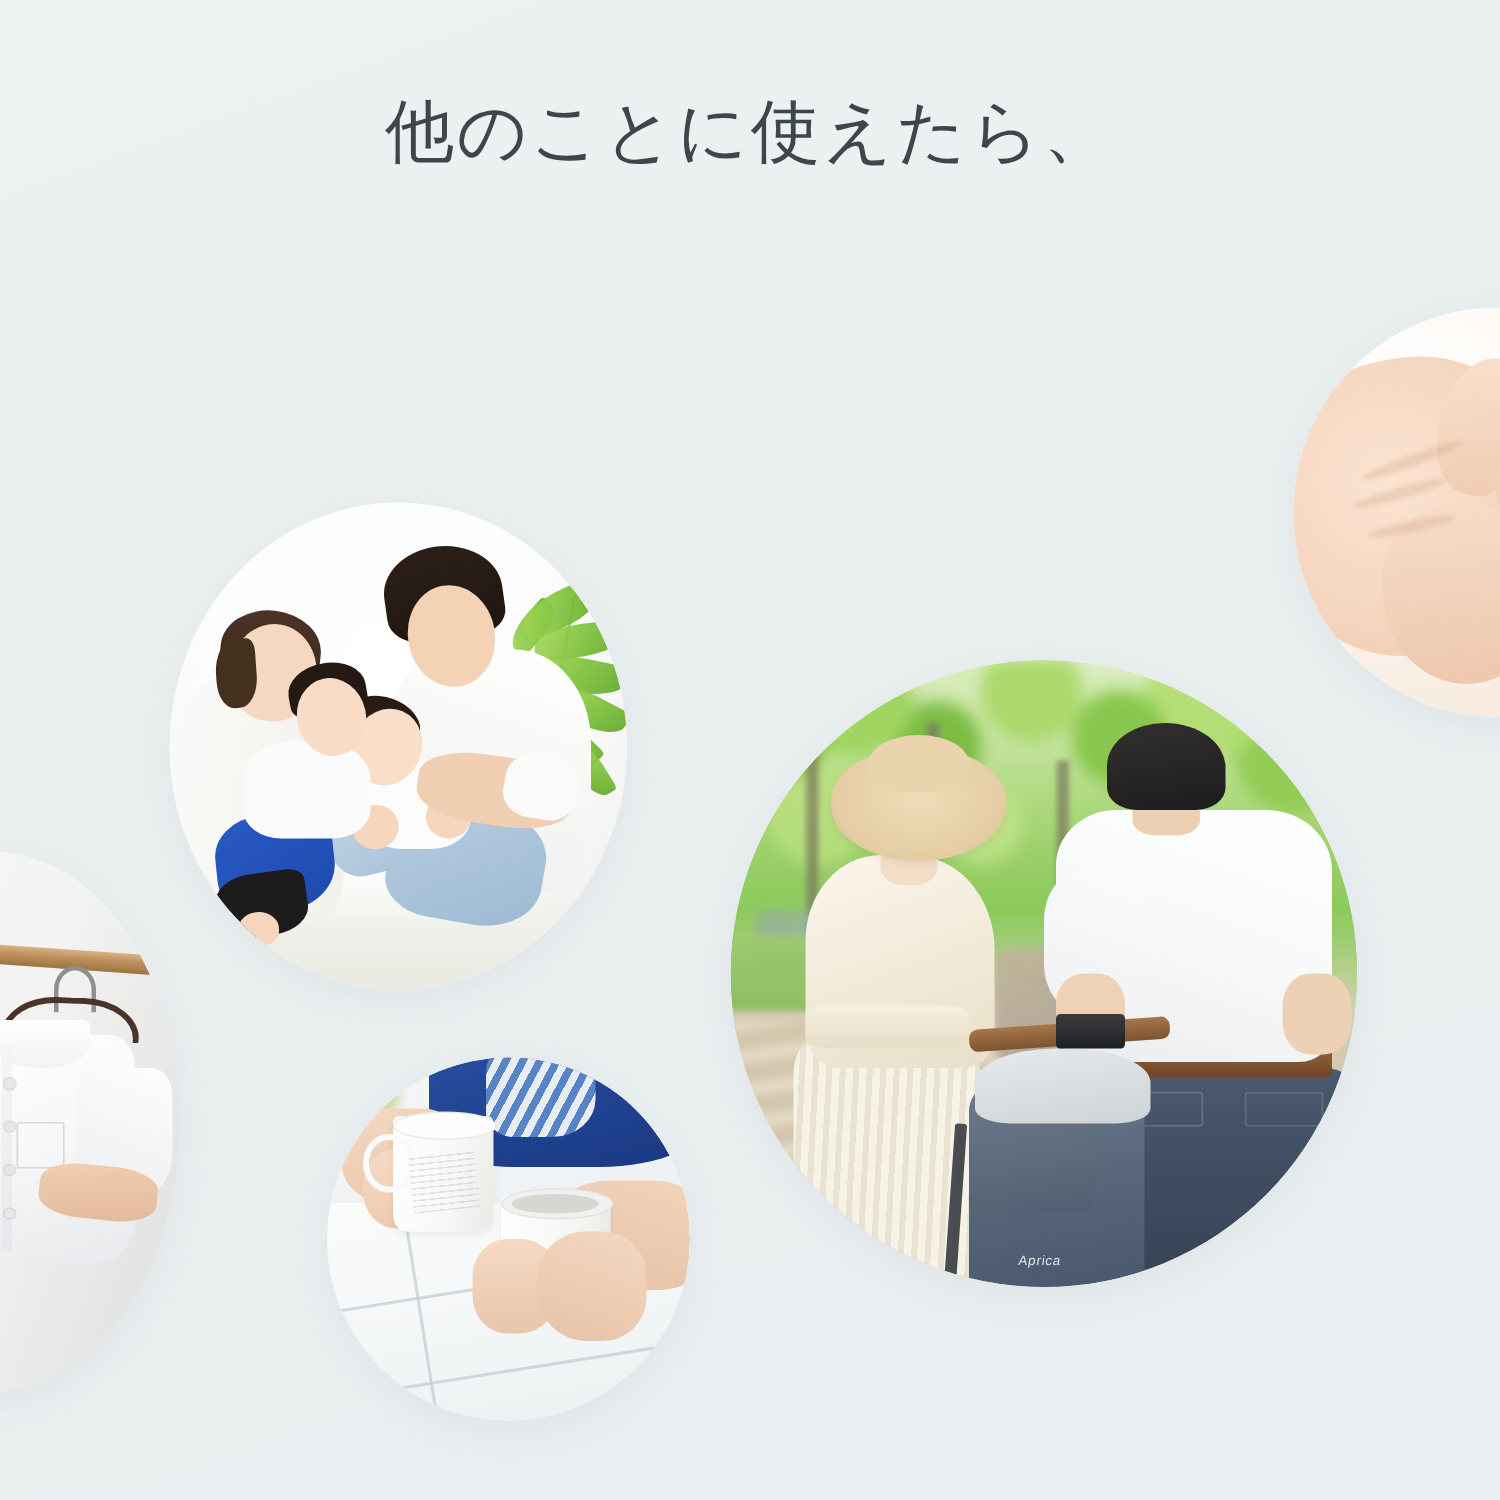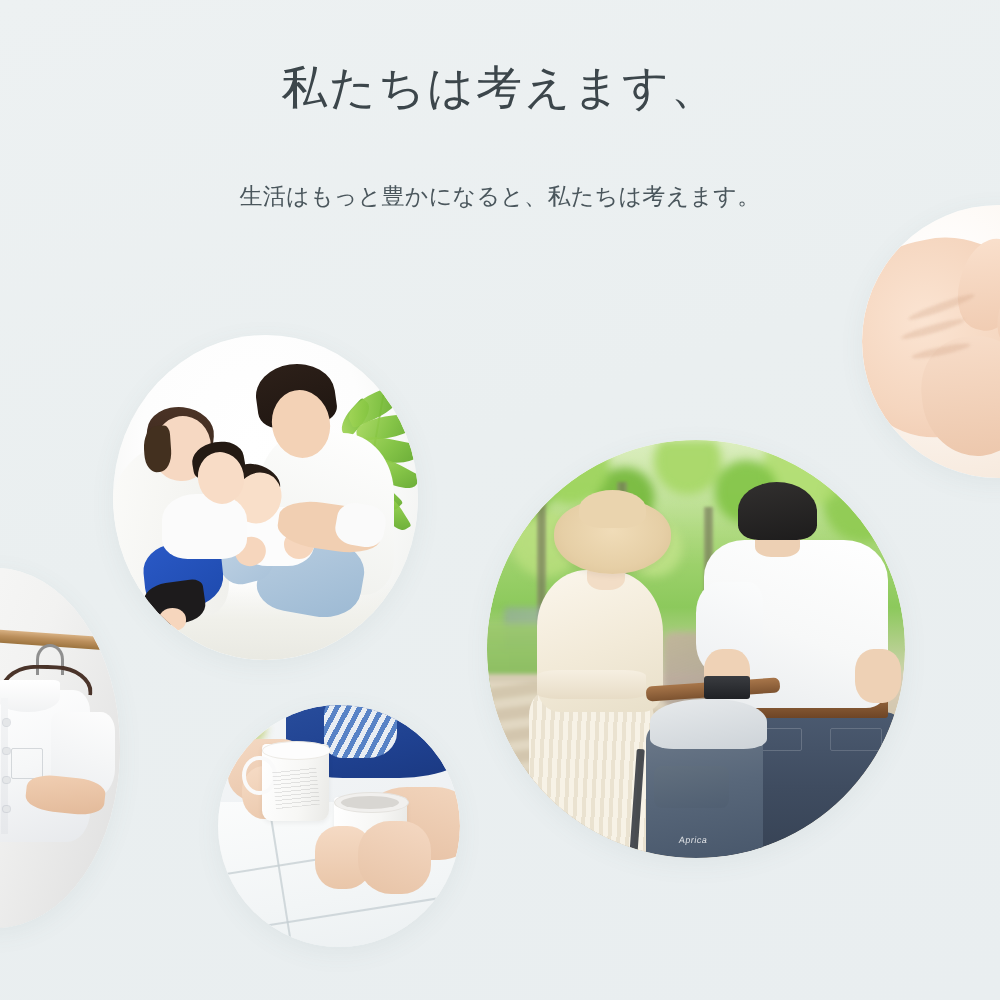--- a/index.html
+++ b/index.html
@@ -334,24 +334,23 @@
 
   .circle-soft-shadow { box-shadow: 0 6px 26px rgba(90,110,120,.07); }
 </style>
 </head>
 <body>
 
 <div id="stage">
 
   <div class="hero-text">
     <h1 class="headline">
-      <span class="line line1">私たちは考えます、</span>
+      <span class="line line1">他のことに使えたら、</span>
     </h1>
     <p class="subhead">
-      <span class="line">生活はもっと豊かになると、私たちは考えます。</span>
     </p>
   </div>
 
   <div id="c-baby" class="photo-circle circle-soft-shadow">
     <div class="inner">
       <div class="ph baby-bg"></div>
       <div class="baby-palm"></div>
       <div class="baby-f f1"></div>
       <div class="baby-f f2"></div>
 

